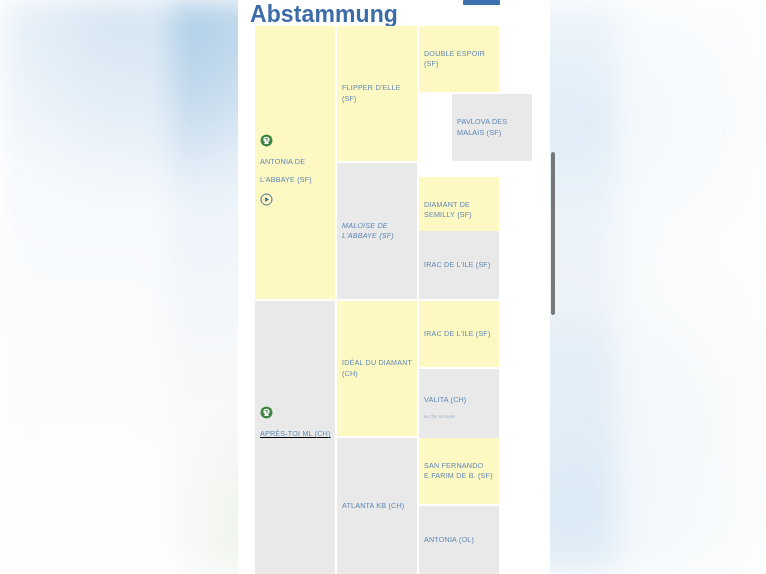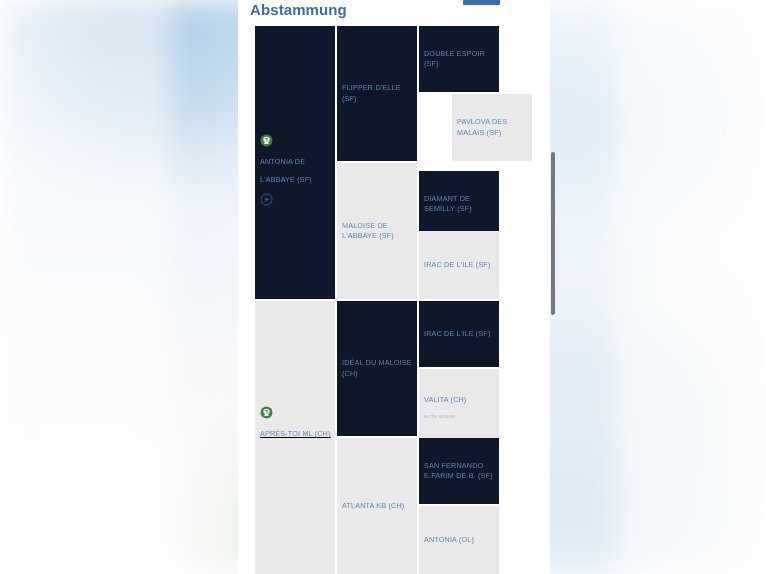--- a/index.html
+++ b/index.html
@@ -52,21 +52,21 @@
     width: 37px;
     height: 5px;
     background: #3b6fae;
     border-radius: 1px;
   }
 
   #page-title {
     position: absolute;
     left: 12px;
     top: 1px;
-    font-size: 15px;
+    font-size: 23px;
     font-weight: bold;
     color: #3c6ca8;
     letter-spacing: 0.1px;
     white-space: nowrap;
   }
 
   
   #pedigree {
     position: absolute;
     left: 17px;
@@ -87,21 +87,21 @@
   .cell {
     position: absolute;
     left: 0;
     width: 100%;
     display: flex;
     flex-direction: column;
     justify-content: center;
     padding: 0 5px;
     overflow: hidden;
   }
-  .cell.sire { background: #0f172a; }
+  .cell.sire { background: #fef9c3; }
   .cell.dam  { background: #e9e9e9; }
 
   .cell .nm {
     font-size: 7.2px;
     line-height: 1.42;
     color: #5d86b4;
     letter-spacing: 0.18px;
     word-wrap: break-word;
   }
   .cell .sub {
@@ -198,39 +198,39 @@
           <path d="M10.2 9.2h5.6l-3.6 3.1h3.4" fill="none" stroke="#3f8443" stroke-width="1.5" stroke-linecap="round" stroke-linejoin="round"></path>
         </svg>
       </span>
       <span class="nm">APRÈS-TOI ML (CH)</span>
     </div>
 
     <div class="gen-col c2">
       <div class="cell sire" style="top:0px; height:135px;">
         <span class="nm">FLIPPER D'ELLE (SF)</span>
       </div>
-      <div class="cell dam" style="top:137px; height:136px;">
+      <div class="cell dam" style="top:137px; height:136px;font-style:italic;">
         <span class="nm">MALOISE DE L'ABBAYE (SF)</span>
       </div>
       <div class="cell sire" style="top:275px; height:135px;">
-        <span class="nm">IDÉAL DU MALOISE (CH)</span>
+        <span class="nm">IDÉAL DU DIAMANT (CH)</span>
       </div>
       <div class="cell dam" style="top:412px; height:136px;">
         <span class="nm">ATLANTA KB (CH)</span>
       </div>
     </div>
 
     <div class="gen-col c3">
       <div class="cell sire" style="top:0px; height:66px;">
         <span class="nm">DOUBLE ESPOIR (SF)</span>
       </div>
       <div class="cell dam" style="top:68px; height:67px;margin-left:33px;">
         <span class="nm">PAVLOVA DES MALAIS (SF)</span>
       </div>
-      <div class="cell sire" style="top:145px; height:66px;">
+      <div class="cell sire" style="top:151px; height:66px;">
         <span class="nm">DIAMANT DE SEMILLY (SF)</span>
       </div>
       <div class="cell dam" style="top:205px; height:68px;">
         <span class="nm">IRAC DE L'ILE (SF)</span>
       </div>
       <div class="cell sire" style="top:275px; height:66px;">
         <span class="nm">IRAC DE L'ILE (SF)</span>
       </div>
       <div class="cell dam" style="top:343px; height:76px;">
         <span class="nm">VALITA (CH)</span>

